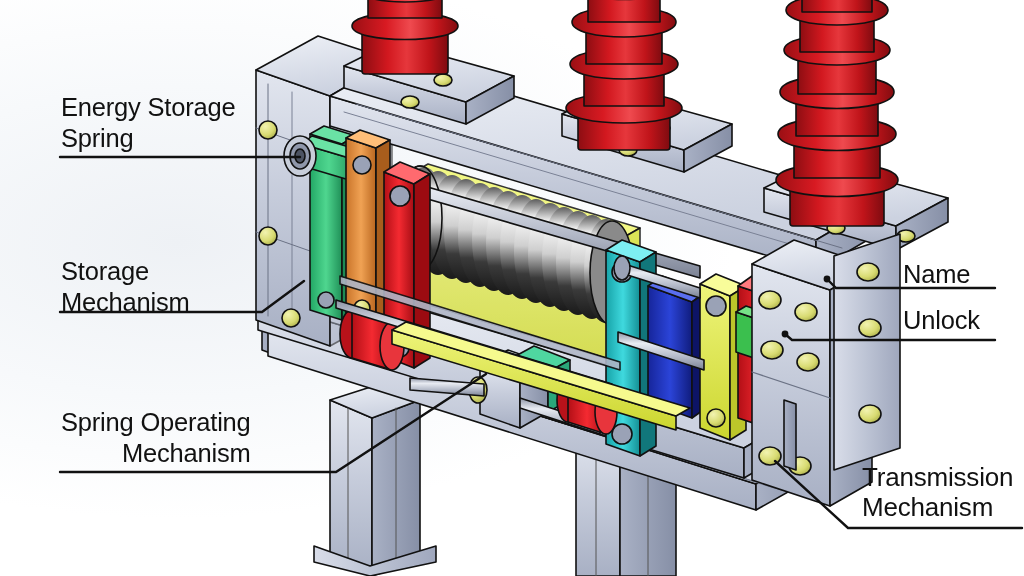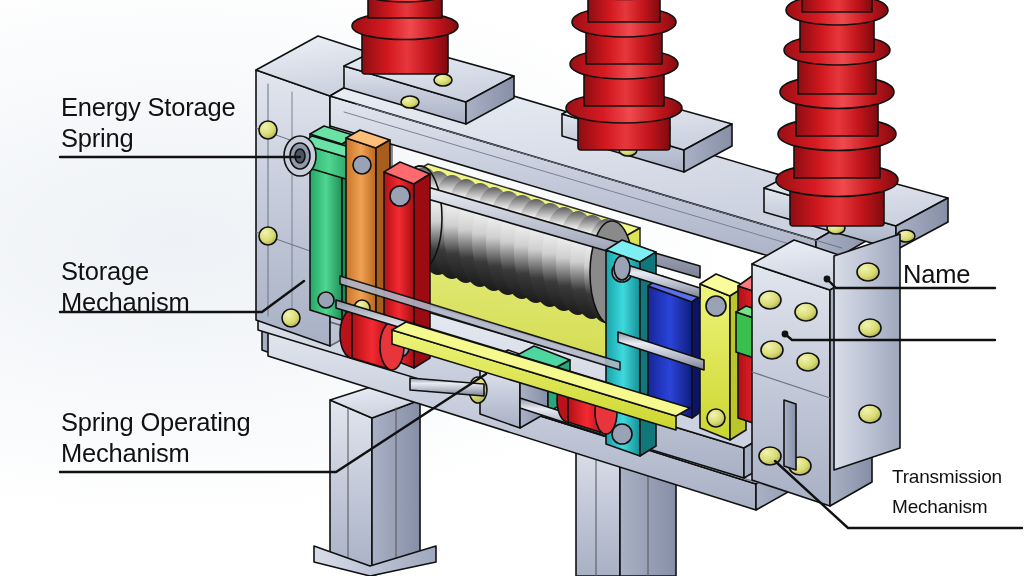--- a/index.html
+++ b/index.html
@@ -19,21 +19,21 @@
   svg.scene { position:absolute; left:0; top:0; width:1024px; height:576px; }
   .callout {
     position:absolute;
     font-size:25.5px;
     line-height:31px;
     color:#111111;
     white-space:pre-line;
     letter-spacing:-0.2px;
     font-weight:400;
   }
-  .callout.small { font-size:19px; line-height:30px;margin-left:30px; }
+  .callout.small { font-size:26px; line-height:30px; }
 </style>
 </head>
 <body>
 
 <div id="stage">
   <div id="bg"></div>
 
   <svg class="scene" viewBox="0 0 1024 576">
     <defs>
       <linearGradient id="gMetalV" x1="0" y1="0" x2="0" y2="1">
@@ -403,21 +403,22 @@
       <circle cx="785" cy="334" r="3.4" fill="#111" stroke="none"></circle>
     </g>
   </svg>
 
   <div class="callout" style="left:61px; top:92px;">Energy Storage
 Spring</div>
 
   <div class="callout" style="left:61px; top:256px;">Storage
 Mechanism</div>
 
-  <div class="callout" style="left:61px; top:407px;">Spring Operating
+  <div class="callout" style="left:61px; top:407px;text-align:right;">Spring Operating
 Mechanism</div>
 
   <div class="callout" style="left:903px; top:259px;">Name</div>
 
+  <div class="callout" style="left:903px; top:305px;">Unlock</div>
 
   <div class="callout small" style="left:862px; top:462px;">Transmission
 Mechanism</div>
 </div>
 
 </body></html>

